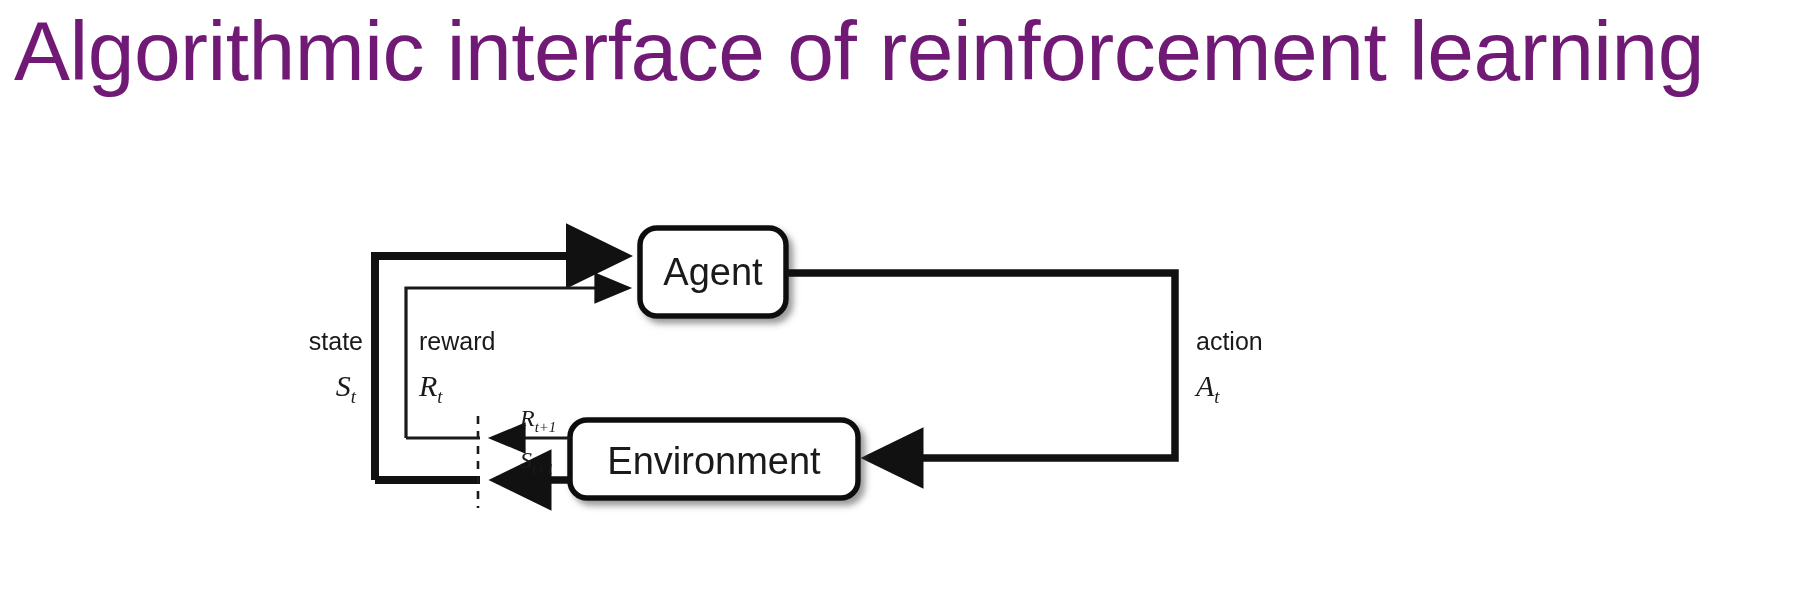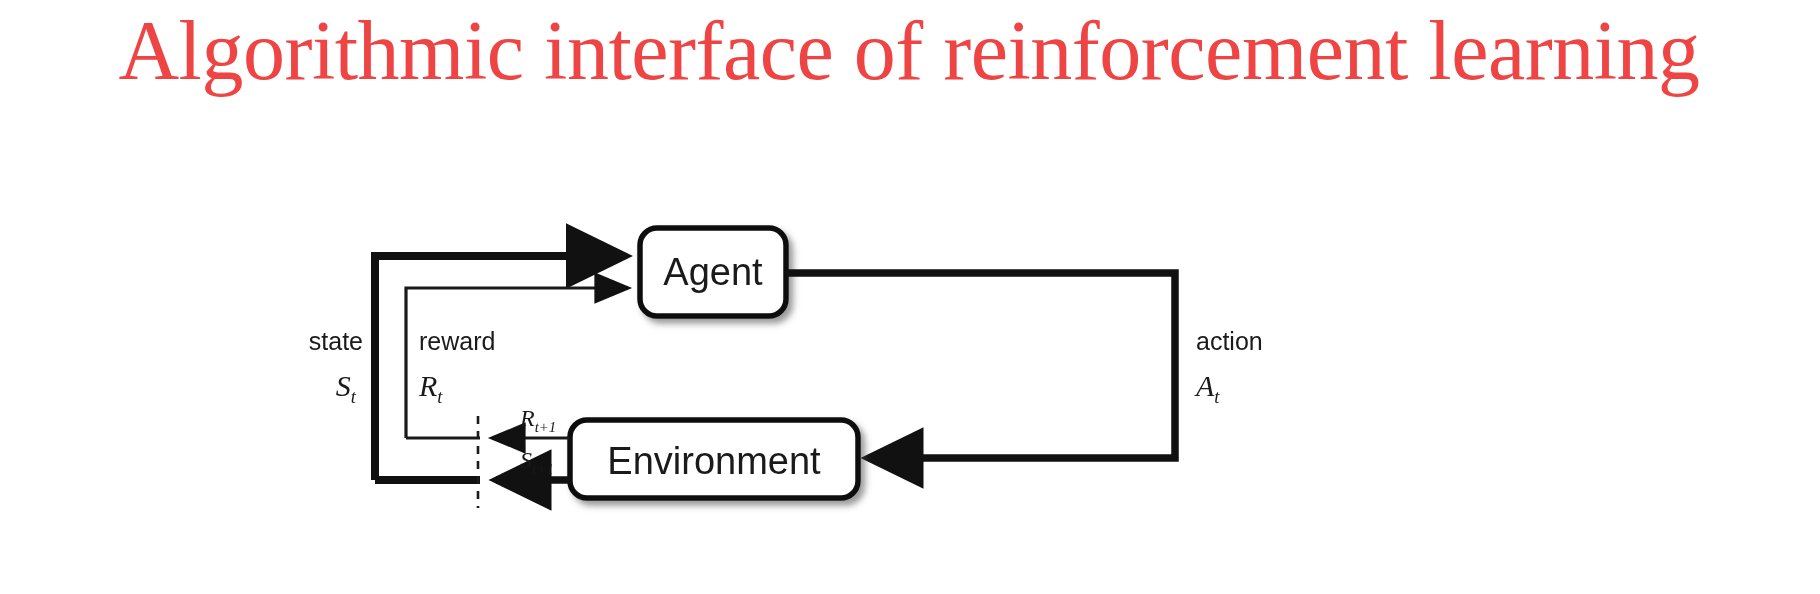--- a/index.html
+++ b/index.html
@@ -16,28 +16,27 @@
     font-family: "Liberation Sans", sans-serif;
     color: #000000;
   }
 
   
   #slide-title {
     position: absolute;
     left: 14px;
     top: 4px;
     width: 1790px;
-    font-family: Liberation Serif, serif;
+    font-family: Liberation Sans, sans-serif;
     font-size: 84px;
     font-weight: 300;
     line-height: 1.12;
     letter-spacing: -0.5px;
-    color: #ef4444;
+    color: #701a75;
     white-space: nowrap;
-    text-align: center;
   }
 
   
   #rl-diagram {
     position: absolute;
     left: 0px;
     top: 188px;
     width: 1560px;
     height: 424px;
   }

